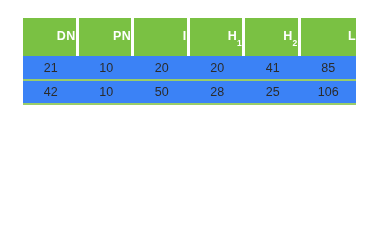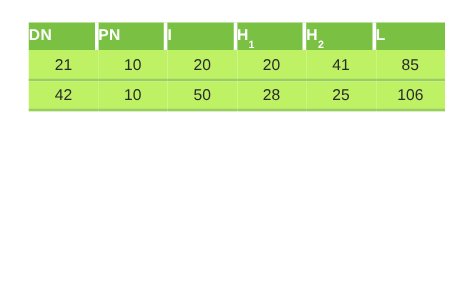--- a/index.html
+++ b/index.html
@@ -23,26 +23,26 @@
 
   table.spec-table {
     width: 333px;
     border-collapse: separate;
     border-spacing: 0;
     table-layout: fixed;
   }
 
   
   thead tr.header-row th {
-    height: 22px;
+    height: 38px;
     background: #7AC143;
     color: #ffffff;
     font-size: 12.5px;
     font-weight: bold;
-    text-align: left;
+    text-align: right;
     vertical-align: middle;
     letter-spacing: 0.3px;
     border-right: 3px solid #ffffff;
     padding: 0;
   }
   thead tr.header-row th:last-child {
     border-right: none;
   }
 
   th .hdr-label {
@@ -59,21 +59,21 @@
   }
 
   
   tbody tr.data-row td {
     height: 22px;
     text-align: center;
     vertical-align: middle;
     font-size: 12.5px;
     font-weight: normal;
     color: #2B2B2B;
-    background: #bef264;
+    background: #3b82f6;
     border-bottom: 2px solid #9ACD68;
     padding: 0;
   }
 
   
   tbody tr.data-row:first-child td {
     padding-top: 1px;
   }
 </style>
 </head>

